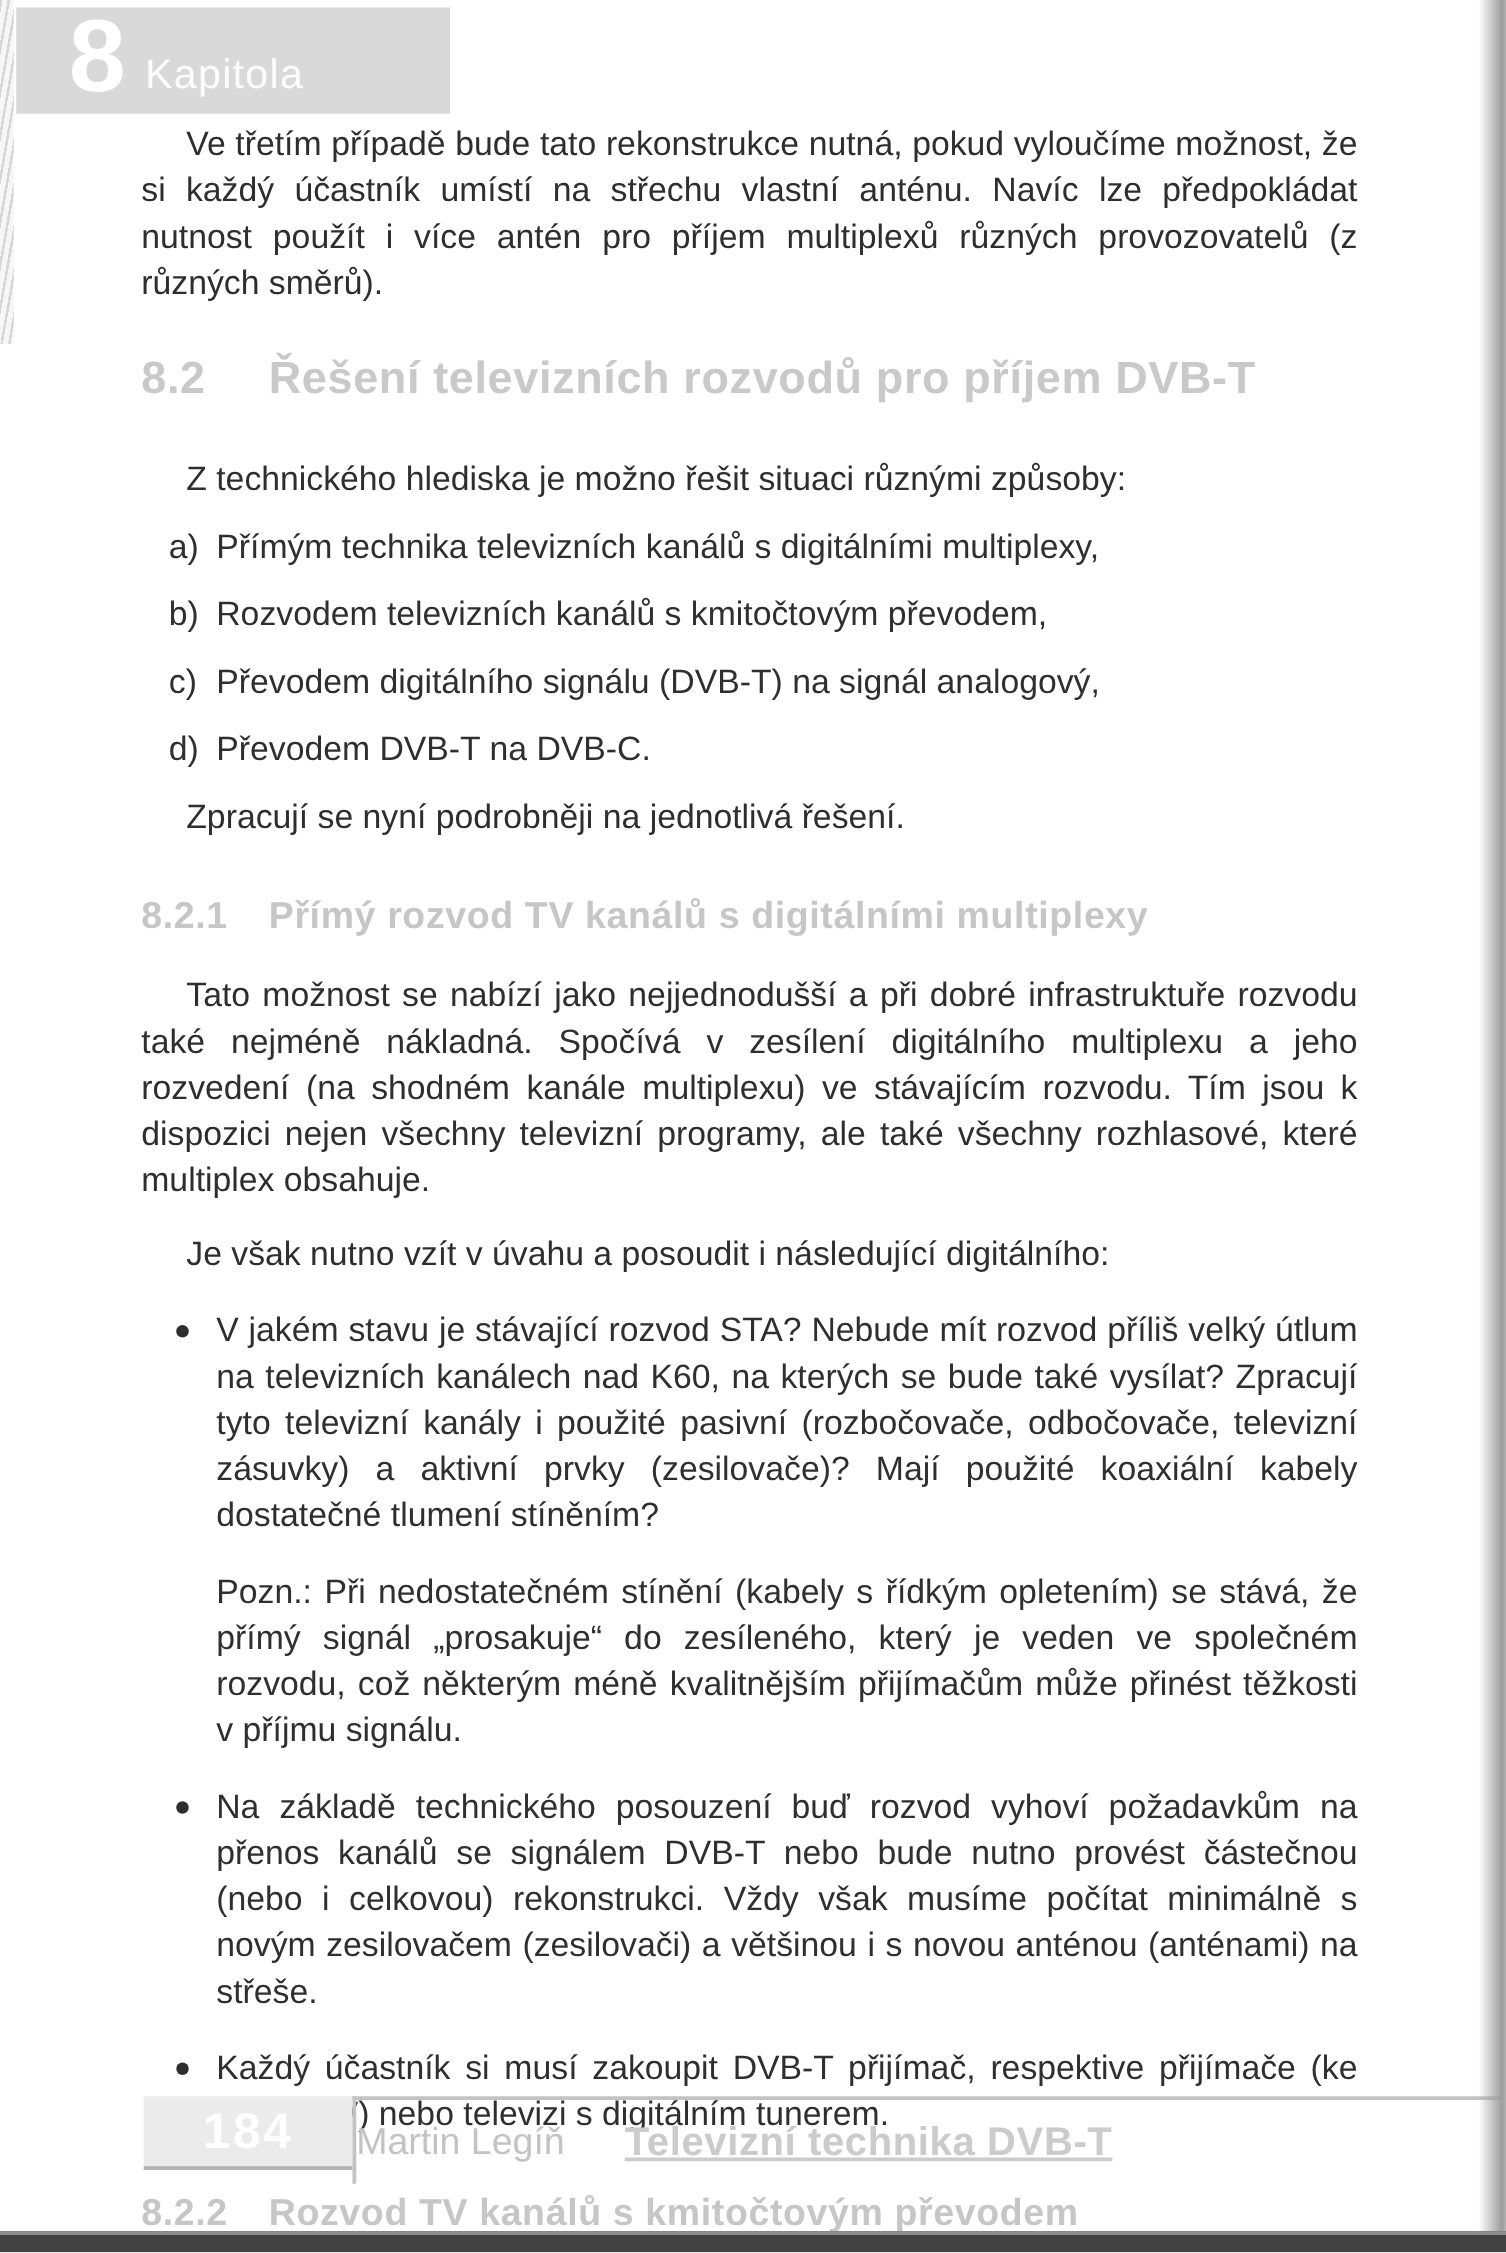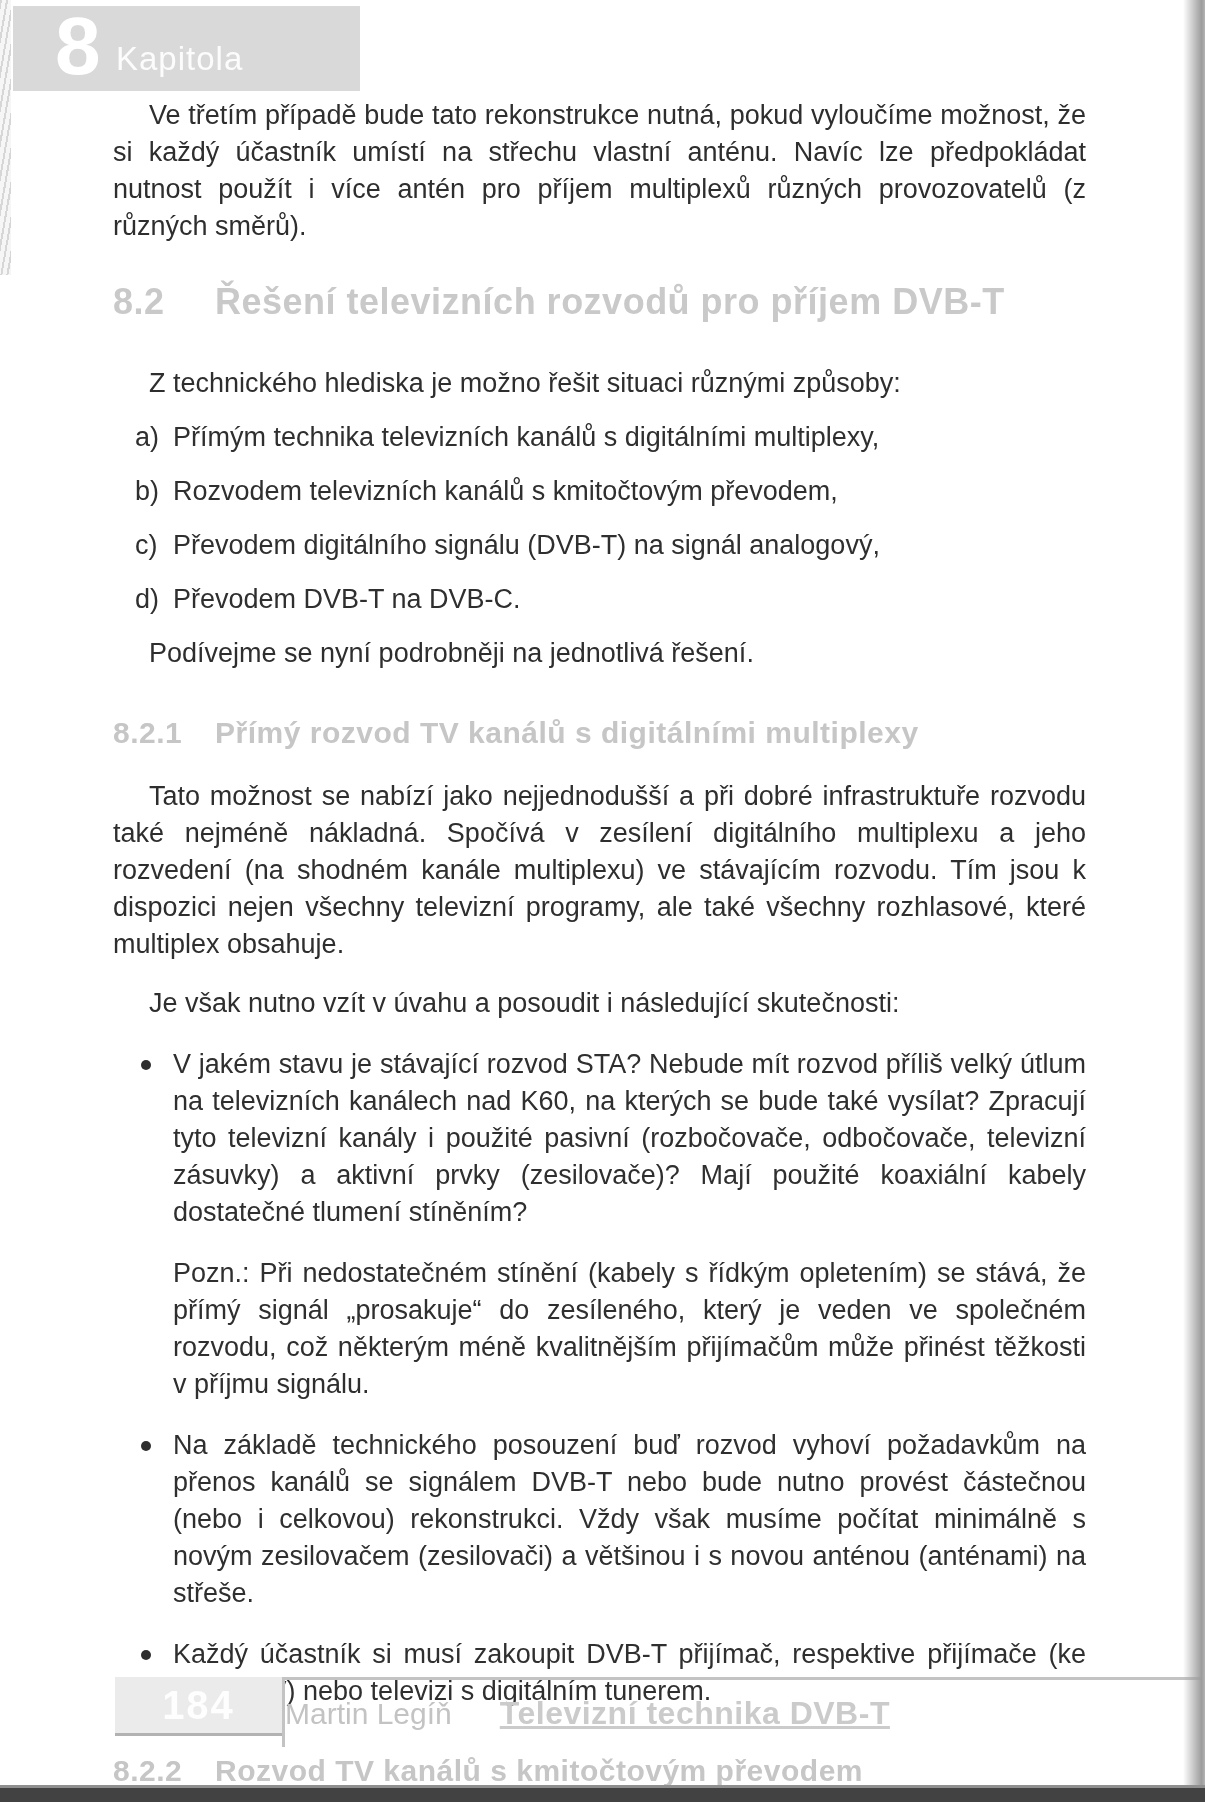--- a/index.html
+++ b/index.html
@@ -134,30 +134,30 @@
     </div>
     <div class="lettered">
       <span class="lbl">c)</span>
       <span>Převodem digitálního signálu (DVB-T) na signál analogový,</span>
     </div>
     <div class="lettered">
       <span class="lbl">d)</span>
       <span>Převodem DVB-T na DVB-C.</span>
     </div>
 
-    <p class="body">Podívejme se nyní podrobněji na jednotlivá řešení.</p>
+    <p class="body">Zpracují se nyní podrobněji na jednotlivá řešení.</p>
 
     <div class="h3">
       <span class="hnum">8.2.1</span>
       <span>Přímý rozvod TV kanálů s digitálními multiplexy</span>
     </div>
 
     <p class="body">Tato možnost se nabízí jako nejjednodušší a při dobré infrastruktuře rozvodu také nejméně nákladná. Spočívá v zesílení digitálního multiplexu a jeho rozvedení (na shodném kanále multiplexu) ve stávajícím rozvodu. Tím jsou k dispozici nejen všechny televizní programy, ale také všechny rozhlasové, které multiplex obsahuje.</p>
     <div class="sp-md"></div>
-    <p class="body">Je však nutno vzít v úvahu a posoudit i následující skutečnosti:</p>
+    <p class="body">Je však nutno vzít v úvahu a posoudit i následující digitálního:</p>
 
     <div class="bullet">
       <span class="dot"></span>
       <span>V jakém stavu je stávající rozvod STA? Nebude mít rozvod příliš velký útlum na televizních kanálech nad K60, na kterých se bude také vysílat? Zpracují tyto televizní kanály i použité pasivní (rozbočovače, odbočovače, televizní zásuvky) a aktivní prvky (zesilovače)? Mají použité koaxiální kabely dostatečné tlumení stíněním?</span>
     </div>
 
     <div class="note">Pozn.: Při nedostatečném stínění (kabely s řídkým opletením) se stává, že přímý signál „prosakuje“ do zesíleného, který je veden ve společném rozvodu, což některým méně kvalitnějším přijímačům může přinést těžkosti v příjmu signálu.</div>
 
     <div class="bullet">
       <span class="dot"></span>

